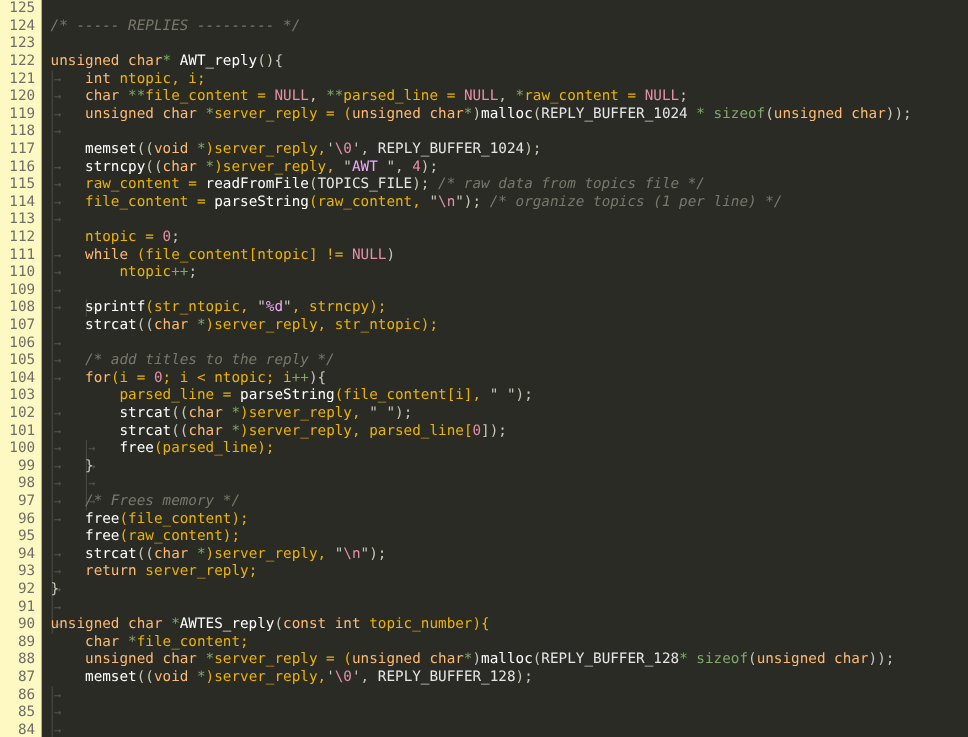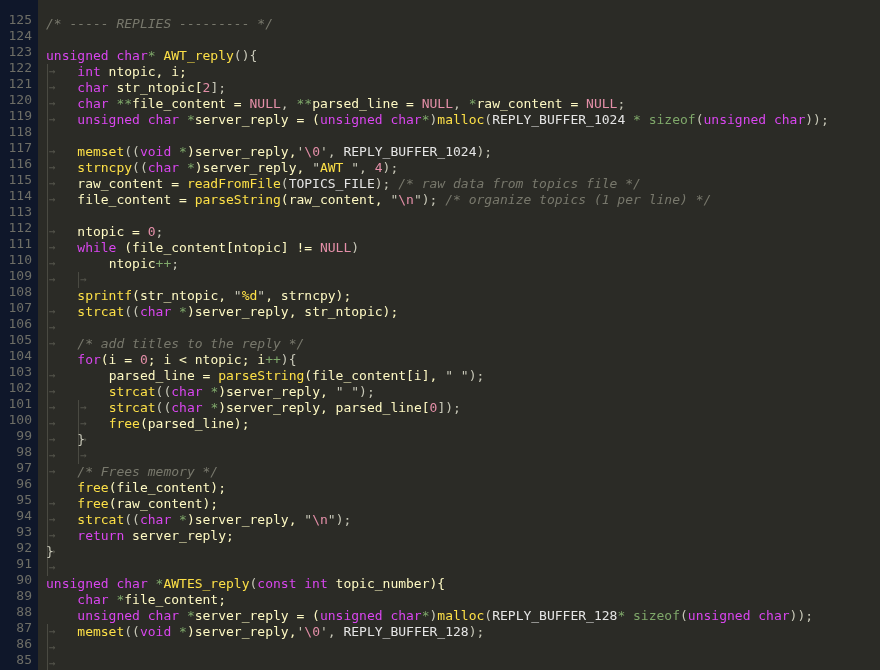--- a/index.html
+++ b/index.html
@@ -21,22 +21,22 @@
     width: 880px;
     height: 670px;
     background: #2b2b26;
     display: flex;
     flex-direction: row;
   }
   
   #gutter {
     width: 38px;
     flex: 0 0 38px;
-    background: #0f172a;
-    padding-top: 12px;
+    background: #fef9c3;
+    padding-top: 0;
     box-sizing: border-box;
   }
   .ln {
     height: 16px;
     line-height: 16px;
     text-align: right;
     padding-right: 6px;
     color: #6e6e66;
     font-size: 13px;
     letter-spacing: 0px;
@@ -78,28 +78,28 @@
   }
   .iarrow {
     position: absolute;
     color: #55554c;
     font-size: 11px;
     line-height: 16px;
     height: 16px;
     white-space: pre;
   }
   
-  .kw   { color: #d946ef; }   
-  .fn   { color: #fde047; }   
+  .kw   { color: #fdba74; }   
+  .fn   { color: #ffffff; }   
   .cmt  { color: #78786c; font-style: italic; }
-  .str  { color: #fde047; }   
+  .str  { color: #f0abfc; }   
   .pun  { color: #c8c8b8; }   
   .num  { color: #e48fa8; }   
   .op   { color: #7fa86a; }   
-  .id   { color: #fef9c3; }
+  .id   { color: #eab308; }
   .cst  { color: #e5e5e5; }   
 </style>
 </head>
 <body>
 
 <div id="editor">
   <div id="gutter">
       <div class="ln">125</div>
       <div class="ln">124</div>
       <div class="ln">123</div>
@@ -184,21 +184,20 @@
         <div class="iarrow" style="left: 42.2868px; top: 416px;">→</div>
         <div class="iarrow" style="left: 42.2868px; top: 432px;">→</div>
         <div class="iarrow" style="left: 42.2868px; top: 448px;">→</div>
       </div>
     <div class="code-inner">
         <div class="row"><span></span></div>
         <div class="row"><span></span><span class="cmt">/* ----- REPLIES --------- */</span></div>
         <div class="row"><span></span></div>
         <div class="row"><span></span><span class="kw">unsigned char</span><span class="op">*</span><span class="pun"> </span><span class="fn">AWT_reply</span><span class="pun">(){</span></div>
         <div class="row"><span>    </span><span class="kw">int</span><span class="id"> ntopic, i;</span></div>
-        <div class="row"><span>    </span><span class="kw">char</span><span class="id"> str_ntopic[</span><span class="num">2</span><span class="pun">];</span></div>
         <div class="row"><span>    </span><span class="kw">char</span><span class="id"> </span><span class="op">**</span><span class="id">file_content = </span><span class="num">NULL</span><span class="pun">, </span><span class="op">**</span><span class="id">parsed_line = </span><span class="num">NULL</span><span class="pun">, </span><span class="op">*</span><span class="id">raw_content = </span><span class="num">NULL</span><span class="pun">;</span></div>
         <div class="row"><span>    </span><span class="kw">unsigned char</span><span class="id"> </span><span class="op">*</span><span class="id">server_reply = (</span><span class="kw">unsigned char</span><span class="op">*</span><span class="pun">)</span><span class="fn">malloc</span><span class="pun">(</span><span class="cst">REPLY_BUFFER_1024</span><span class="pun"> </span><span class="op">*</span><span class="pun"> </span><span class="op">sizeof</span><span class="pun">(</span><span class="kw">unsigned char</span><span class="pun">));</span></div>
         <div class="row"><span></span></div>
         <div class="row"><span>    </span><span class="fn">memset</span><span class="pun">((</span><span class="kw">void</span><span class="id"> </span><span class="op">*</span><span class="id">)server_reply,</span><span class="pun">'</span><span class="num">\0</span><span class="pun">'</span><span class="pun">, </span><span class="cst">REPLY_BUFFER_1024</span><span class="pun">);</span></div>
         <div class="row"><span>    </span><span class="fn">strncpy</span><span class="pun">((</span><span class="kw">char</span><span class="id"> </span><span class="op">*</span><span class="id">)server_reply, </span><span class="pun">"</span><span class="str">AWT </span><span class="pun">"</span><span class="pun">, </span><span class="num">4</span><span class="pun">);</span></div>
         <div class="row"><span>    </span><span class="id">raw_content = </span><span class="fn">readFromFile</span><span class="pun">(</span><span class="cst">TOPICS_FILE</span><span class="pun">); </span><span class="cmt">/* raw data from topics file */</span></div>
         <div class="row"><span>    </span><span class="id">file_content = </span><span class="fn">parseString</span><span class="id">(raw_content, </span><span class="pun">"</span><span class="num">\n</span><span class="pun">"</span><span class="pun">); </span><span class="cmt">/* organize topics (1 per line) */</span></div>
         <div class="row"><span></span></div>
         <div class="row"><span>    </span><span class="id">ntopic = </span><span class="num">0</span><span class="pun">;</span></div>
         <div class="row"><span>    </span><span class="kw">while</span><span class="id"> (file_content[ntopic] != </span><span class="num">NULL</span><span class="pun">)</span></div>

